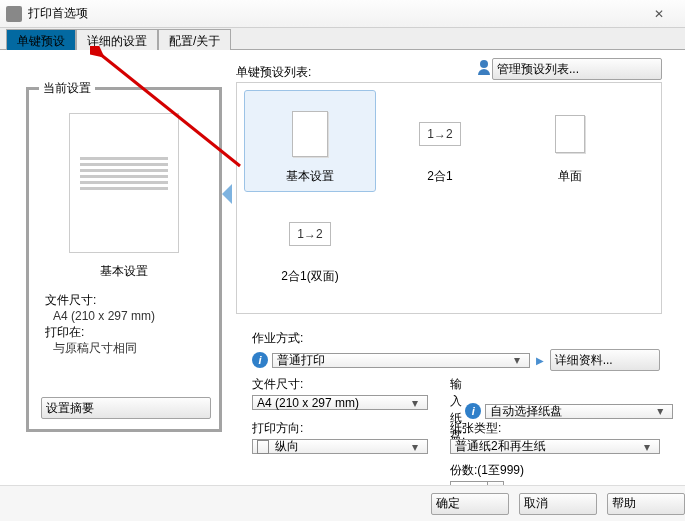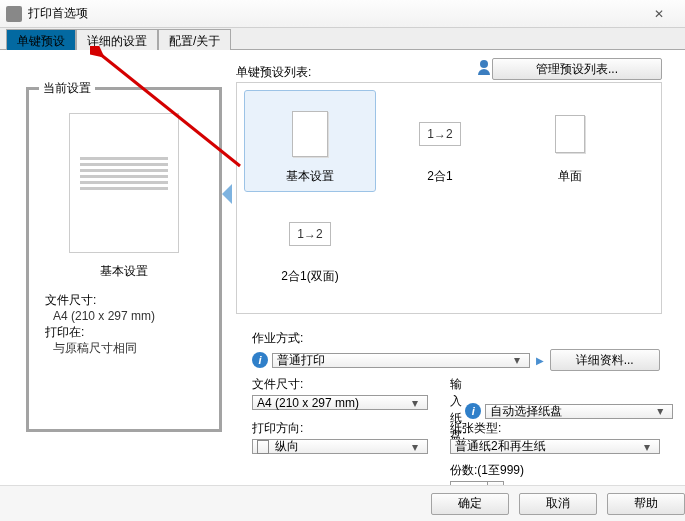--- a/index.html
+++ b/index.html
@@ -13,21 +13,21 @@
 .body { padding: 10px 14px 0 14px; position: relative; height: 428px; }
 .group { border: 3px solid #a3a3a3; padding: 10px; position: absolute; }
 .group > legend { padding: 0 4px; }
 #leftGroup { left: 24px; top: 30px; width: 196px; height: 352px; }
 .previewImg { width: 110px; height: 140px; margin: 6px auto 10px; background: #fff; border: 1px solid #ccc; display: flex; flex-direction: column; }
 .previewImg .line { height: 3px; background: #c9c9c9; margin: 3px 10px 0; }
 .previewImg .pad { height: 40px; }
 #presetName { text-align: center; margin-bottom: 12px; }
 .infoblk { line-height: 16px; margin-left: 6px; }
 .indent { margin-left: 14px; color: #333; }
-.btn { height: 22px; border: 1px solid #a3a3a3; background: linear-gradient(#fdfdfd,#e6e6e6); border-radius: 2px; display: inline-flex; align-items: center; justify-content: center; cursor: pointer; padding: 0 4px; }
+.btn { height: 22px; border: 1px solid #a3a3a3; background: linear-gradient(#fdfdfd,#e6e6e6); border-radius: 2px; display: inline-flex; align-items: center; justify-content: flex-start; cursor: pointer; padding: 0 4px; }
 #summaryBtn { position: absolute; left: 12px; bottom: 10px; width: 170px; }
 #registerBtn { position: absolute; left: 60px; bottom: 6px; width: 160px; }
 .topLabel { position: absolute; left: 236px; top: 14px; }
 #userIcon { position: absolute; left: 478px; top: 10px; width: 12px; height: 14px; }
 #userIcon::before{content:"";display:block;width:8px;height:8px;background:#3b7ec0;border-radius:50%;margin:0 auto;}
 #userIcon::after{content:"";display:block;width:12px;height:6px;background:#3b7ec0;border-radius:6px 6px 0 0;margin-top:1px;}
 #manageBtn { position: absolute; left: 492px; top: 8px; width: 170px; }
 .presetPanel { position: absolute; left: 236px; top: 32px; width: 426px; height: 232px; background: #fff; border: 1px solid #cfcfcf; padding: 8px; display: flex; flex-wrap: wrap; align-content: flex-start; gap: 0; }
 .tri { position: absolute; left: 222px; top: 134px; width: 0; height: 0; border-top: 10px solid transparent; border-bottom: 10px solid transparent; border-right: 10px solid #7eb3e0; }
 .presetItem { width: 130px; height: 100px; display: flex; flex-direction: column; align-items: center; justify-content: flex-end; padding-bottom: 6px; cursor: pointer; border-radius: 2px; }
@@ -101,20 +101,23 @@
         <div class="line"></div>
         <div class="line"></div>
         <div class="line"></div>
         <div class="line"></div>
     </div>
     <div id="presetName">基本设置</div>
     <div class="infoblk">文件尺寸:</div>
     <div class="infoblk indent">A4 (210 x 297 mm)</div>
     <div class="infoblk">打印在:</div>
     <div class="infoblk indent">与原稿尺寸相同</div>
+    <div id="summaryBtn" class="btn">
+        <span>设置摘要</span>
+      </div>
   </fieldset>
 
 
   <div class="topLabel">单键预设列表:</div>
   <div id="userIcon"></div>
   <div id="manageBtn" class="btn">
       <span>管理预设列表...</span>
     </div>
 
   <div class="tri"></div>

